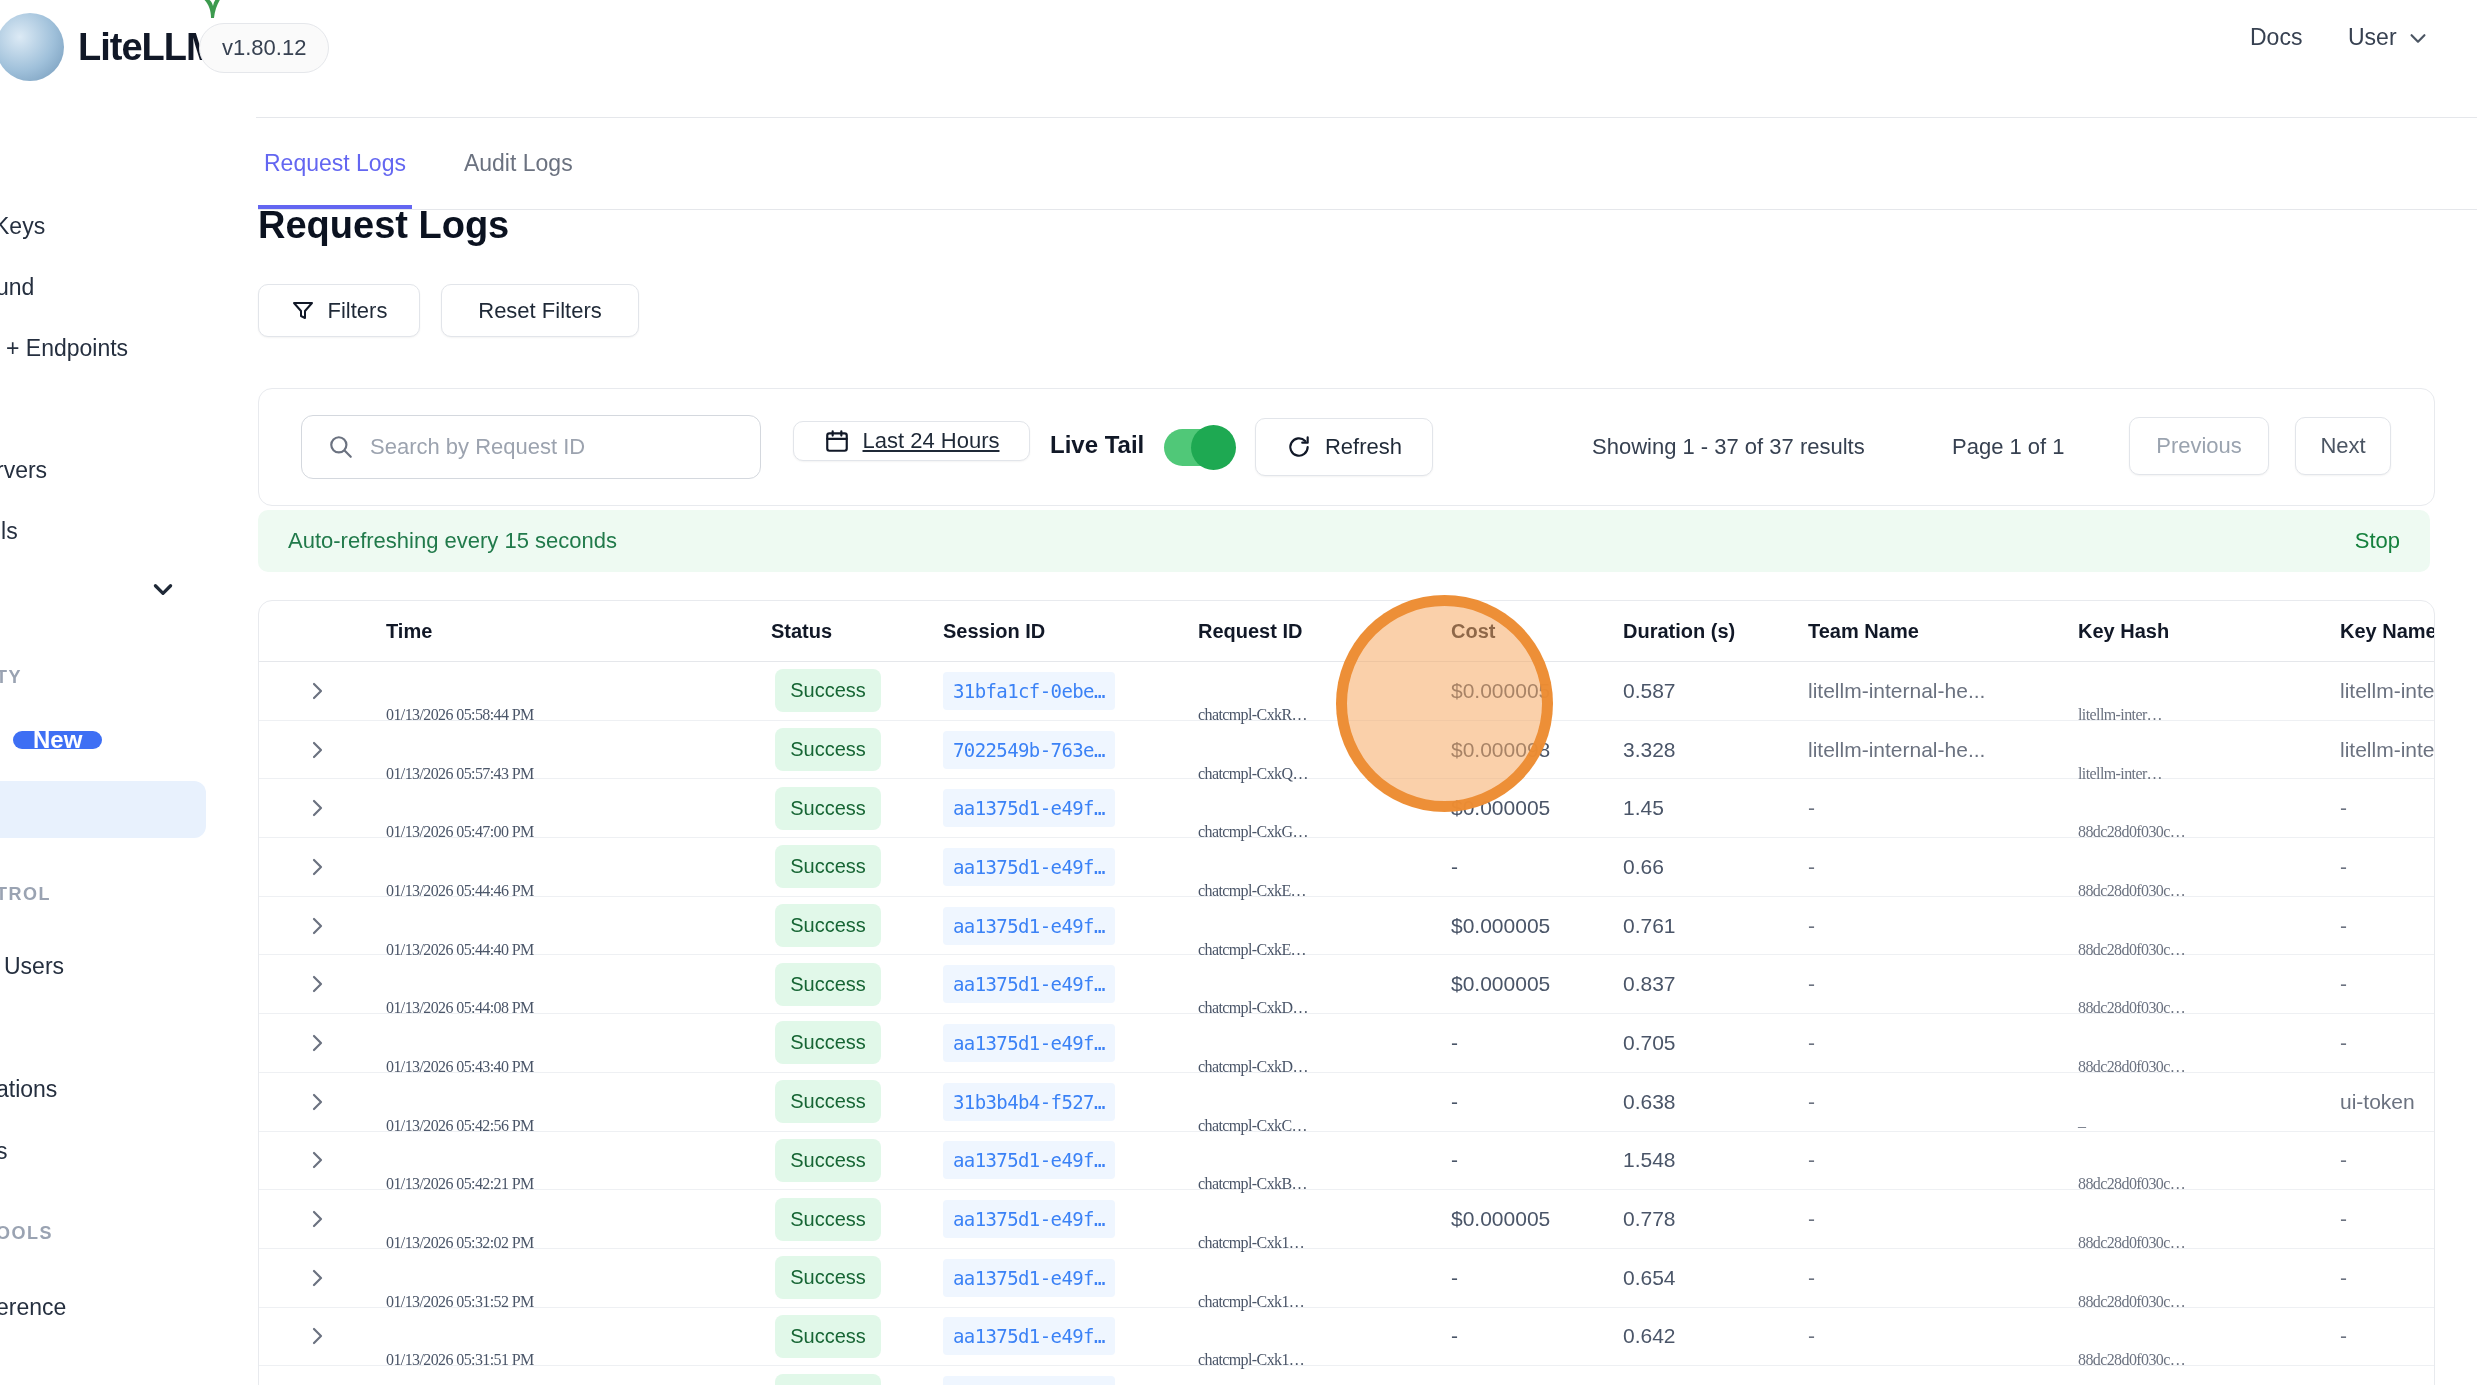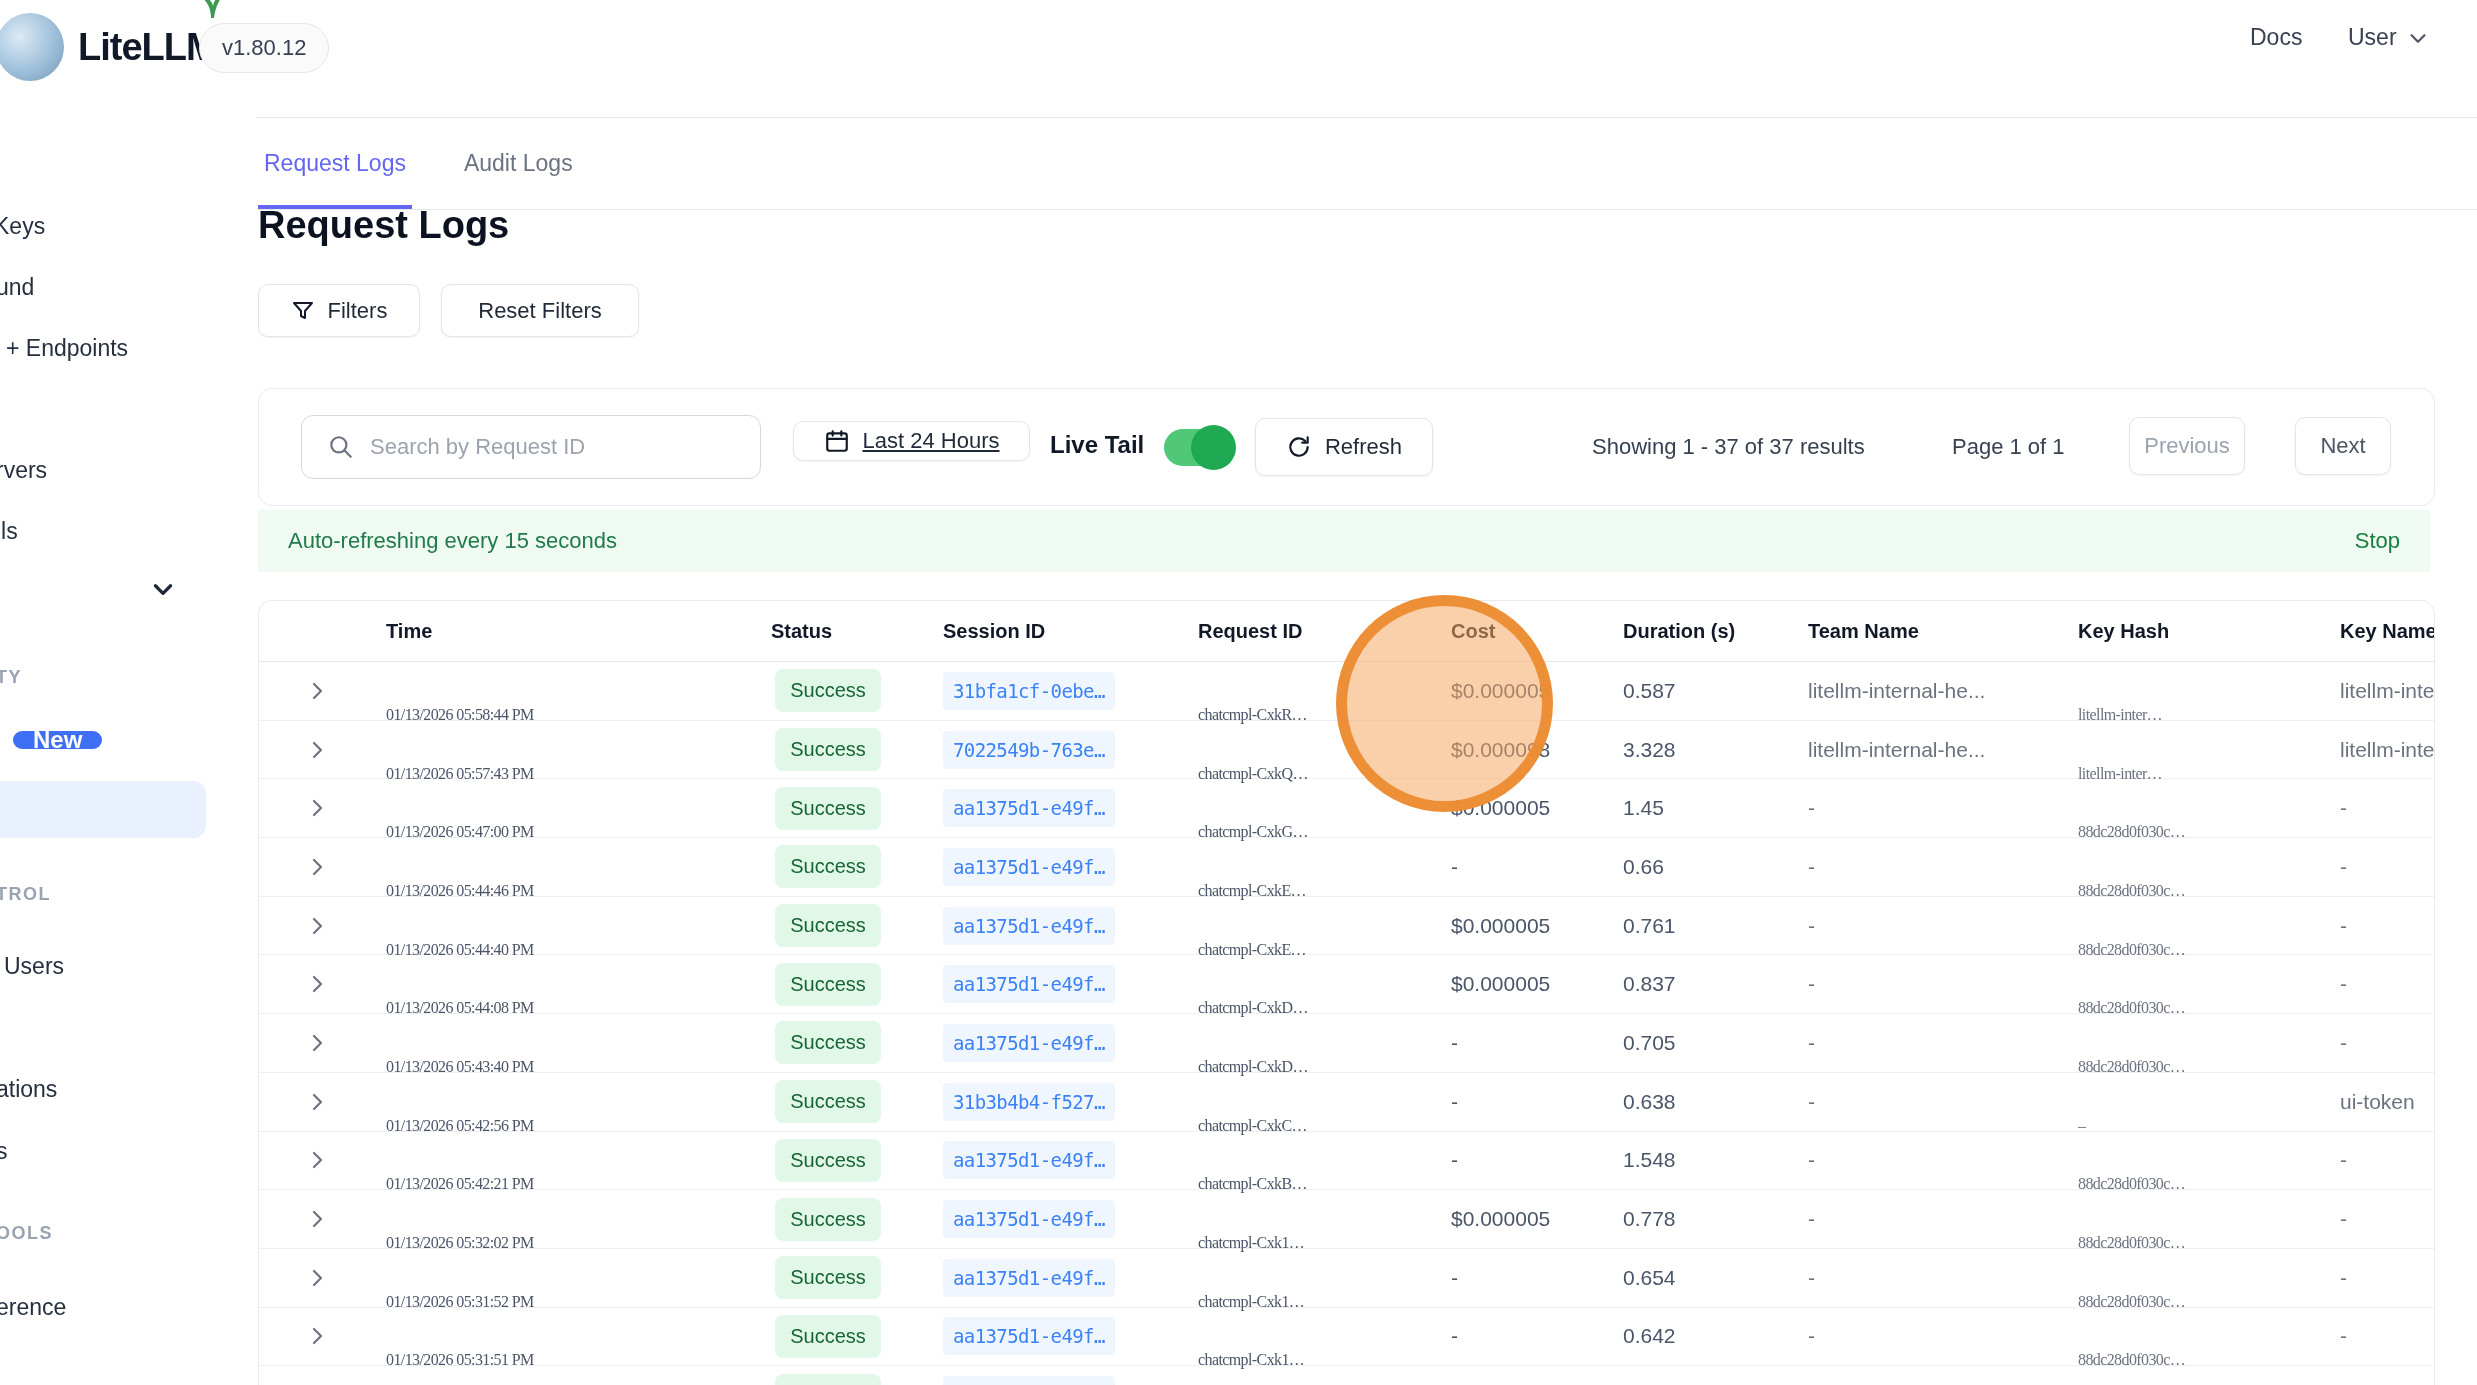--- a/index.html
+++ b/index.html
@@ -45,25 +45,25 @@
        padding:0 26px;box-sizing:border-box;gap:14px;background:#fff;}
   .search-box input{border:none;outline:none;font-size:22px;color:#374151;width:100%;font-family:"Liberation Sans",sans-serif;background:transparent;}
   .search-box input::placeholder{color:#9ca3af;}
   .time-btn{position:absolute;left:534px;top:32px;width:237px;height:40px;text-decoration:underline;}
   .livetail-label{position:absolute;left:791px;top:42px;font-size:24px;font-weight:600;color:#111827;}
   .toggle{position:absolute;left:905px;top:40px;width:68px;height:37px;border-radius:19px;background:#50c878;cursor:pointer;}
   .toggle .knob{position:absolute;right:-4px;top:-4px;width:45px;height:45px;border-radius:50%;background:#1ea952;}
   .refresh-btn{position:absolute;left:996px;top:29px;width:178px;height:58px;}
   .results-text{position:absolute;left:1333px;top:45px;font-size:22px;color:#374151;}
   .pageinfo-text{position:absolute;left:1693px;top:45px;font-size:22px;color:#374151;}
-  .prev-btn{position:absolute;left:1870px;top:28px;width:116px;height:58px;color:#9aa3af;}
+  .prev-btn{position:absolute;left:1870px;top:28px;width:140px;height:58px;color:#9aa3af;}
   .next-btn{position:absolute;left:2036px;top:28px;width:96px;height:58px;color:#4b5563;}
 
   
-  .banner{position:absolute;left:258px;top:510px;width:2172px;height:62px;background:#eefaf2;border-radius:2px;display:flex;align-items:center;
+  .banner{position:absolute;left:258px;top:510px;width:2172px;height:62px;background:#eefaf2;border-radius:10px;display:flex;align-items:center;
        justify-content:space-between;padding:0 30px;box-sizing:border-box;}
   .banner-text{font-size:22px;color:#217a4b;}
   .banner-stop{font-size:22px;color:#15803d;cursor:pointer;}
 
   
   .table-card{position:absolute;left:258px;top:600px;width:2177px;height:810px;border:1px solid #e8eaee;border-radius:14px 14px 0 0;background:#fff;
        box-sizing:border-box;overflow:hidden;}
   .tr,.thead{display:grid;grid-template-columns:115px 385px 172px 255px 253px 172px 185px 270px 262px minmax(0,1fr);align-items:center;}
   .thead{height:60px;border-bottom:1px solid #e5e7eb;}
   .th{font-size:20px;font-weight:700;color:#111827;padding-left:12px;white-space:nowrap;overflow:hidden;}

